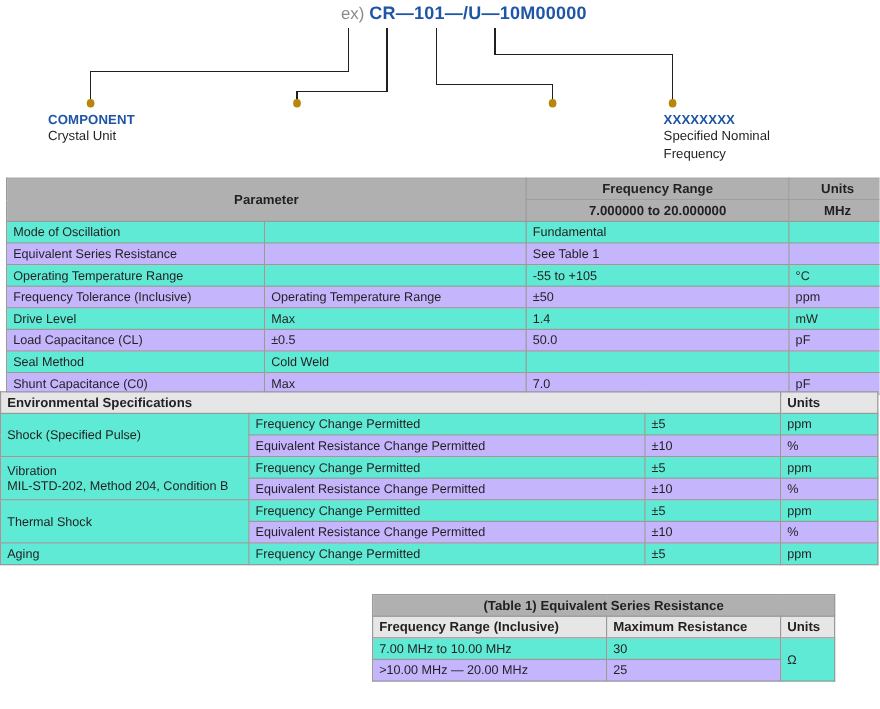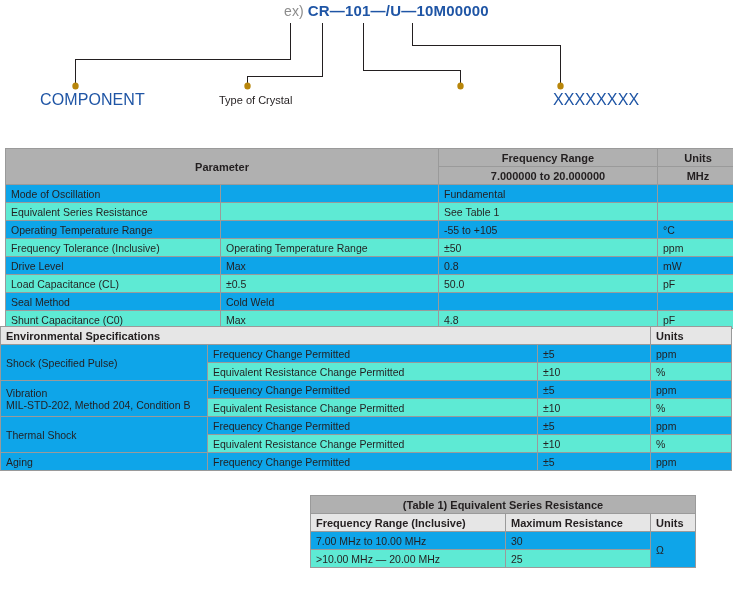--- a/index.html
+++ b/index.html
@@ -50,22 +50,22 @@
     left: 0;
     top: 0;
   }
   .callout {
     position: absolute;
     font-size: 10.5px;
     line-height: 14px;
   }
   .callout-title {
     color: #1f55a5;
-    font-weight: normal;
-    font-size: 16px;
+    font-weight: bold;
+    font-size: 11px;
     letter-spacing: 0.1px;
     white-space: nowrap;
   }
   .callout-desc {
     color: #231f20;
     font-size: 11px;
     line-height: 15px;
   }
 
   
@@ -88,22 +88,22 @@
     background: #b0b0b0;
     font-weight: bold !important;
     text-align: center;
     font-size: 11px !important;
   }
   .hdr-light {
     background: #e6e6e6;
     font-weight: bold !important;
     font-size: 11px !important;
   }
-  .stripe { background: #5eead4; }
-  .white  { background: #0ea5e9; }
+  .stripe { background: #c4b5fd; }
+  .white  { background: #5eead4; }
   .c { text-align: left; }
   .l { text-align: left; }
 
   
   #table-parameters { left: 5px; top: 148px; width: 733px; }
   
   #table-environmental { left: 0; top: 326px; width: 666px; }
   
   #table-esr { left: 310px; top: 495px; width: 385px; }
 </style>
@@ -131,31 +131,32 @@
     <g fill="#b8860b">
       <ellipse cx="75.5" cy="86" rx="3.2" ry="3.6"></ellipse>
       <ellipse cx="247.5" cy="86" rx="3.2" ry="3.6"></ellipse>
       <ellipse cx="460.5" cy="86" rx="3.2" ry="3.6"></ellipse>
       <ellipse cx="560.5" cy="86" rx="3.2" ry="3.6"></ellipse>
     </g>
   </svg>
 
   <div class="callout" style="left:40px; top:93px; width:165px;">
     <div class="callout-title">COMPONENT</div>
+    <div class="callout-desc">Crystal Unit</div>
   </div>
 
   <div class="callout" style="left:219px; top:93px; width:170px;">
-    <div class="callout-desc">Type of Crystal</div>
   </div>
 
   <div class="callout" style="left:399px; top:93px; width:150px;">
   </div>
 
   <div class="callout" style="left:553px; top:93px; width:110px;">
     <div class="callout-title">XXXXXXXX</div>
+    <div class="callout-desc">Specified Nominal Frequency</div>
   </div>
 </div>
 
 <table class="spec" id="table-parameters">
   <colgroup>
     <col style="width:215px">
       <col style="width:218px">
       <col style="width:219px">
       <col style="width:81px">
   </colgroup>
@@ -191,39 +192,39 @@
       </tr>
       <tr>
         <td class="l stripe">Frequency Tolerance (Inclusive)</td>
         <td class="l stripe">Operating Temperature Range</td>
         <td class="c stripe">±50</td>
         <td class="c stripe">ppm</td>
       </tr>
       <tr>
         <td class="l white">Drive Level</td>
         <td class="l white">Max</td>
-        <td class="c white">0.8</td>
+        <td class="c white">1.4</td>
         <td class="c white">mW</td>
       </tr>
       <tr>
         <td class="l stripe">Load Capacitance (CL)</td>
         <td class="l stripe">±0.5</td>
         <td class="c stripe">50.0</td>
         <td class="c stripe">pF</td>
       </tr>
       <tr>
         <td class="l white">Seal Method</td>
         <td class="l white">Cold Weld</td>
         <td class="c white"></td>
         <td class="c white"></td>
       </tr>
       <tr>
         <td class="l stripe">Shunt Capacitance (C0)</td>
         <td class="l stripe">Max</td>
-        <td class="c stripe">4.8</td>
+        <td class="c stripe">7.0</td>
         <td class="c stripe">pF</td>
       </tr>
     </tbody>
 </table>
 
 <table class="spec" id="table-environmental">
   <colgroup>
     <col style="width:207px">
       <col style="width:330px">
       <col style="width:113px">

